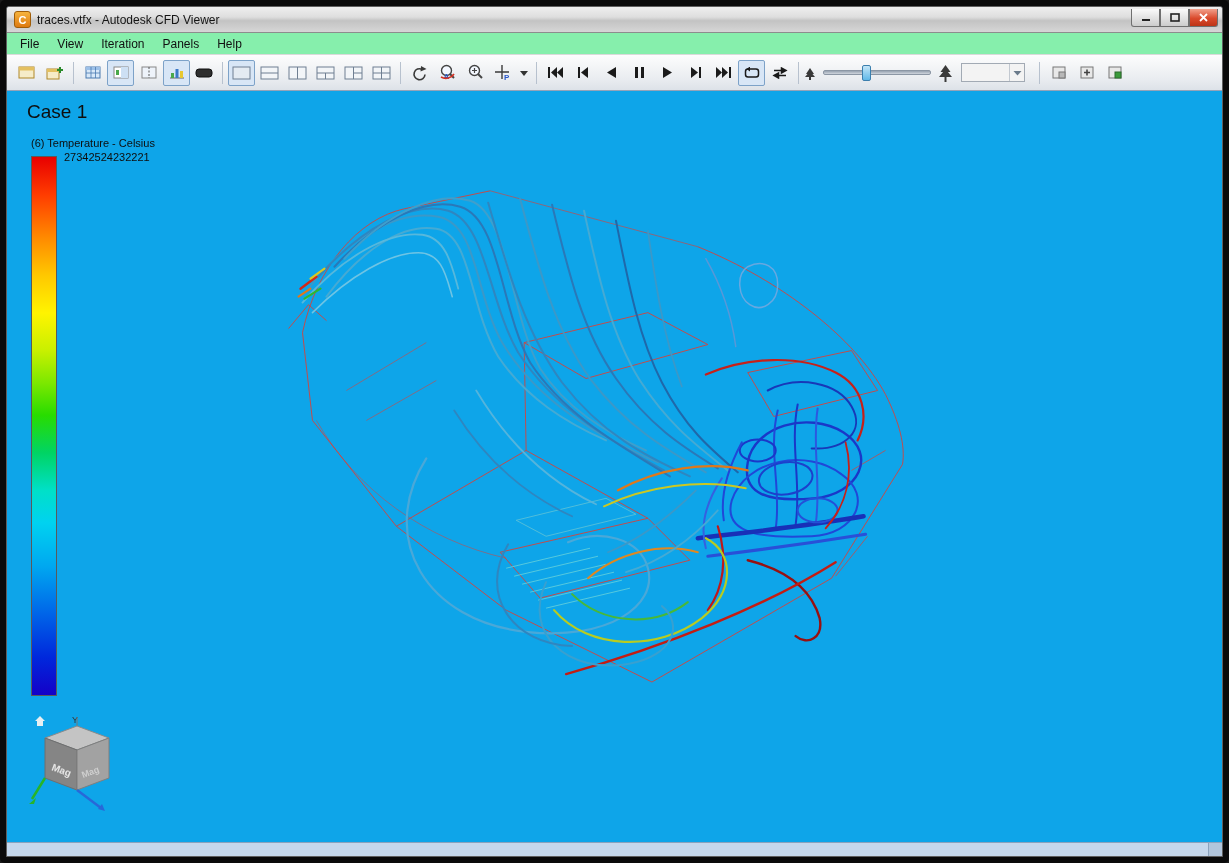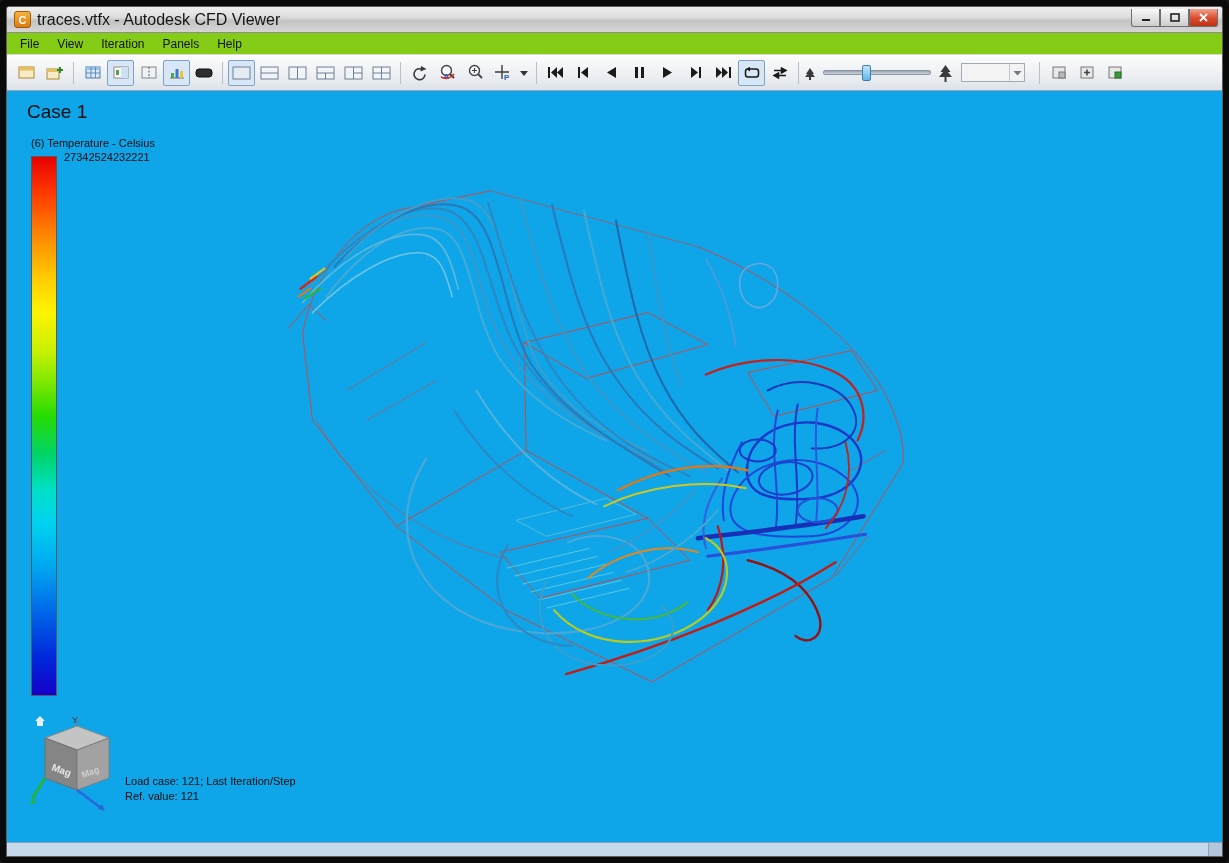--- a/index.html
+++ b/index.html
@@ -5,29 +5,29 @@
   * { box-sizing: border-box; }
   body { margin:0; background:#1a1a1a; font-family:"Liberation Sans", sans-serif; }
   .frame { width:1229px; height:863px; background:#0a0a0a; padding:6px; border-radius:5px; }
   .window { width:100%; height:100%; display:flex; flex-direction:column; background:#b4c3d9; border:1px solid #5f5f5f; border-radius:3px 3px 0 0; overflow:hidden; }
 
   
   .titlebar { flex:0 0 26px; display:flex; align-items:center; gap:6px; padding:0 4px 0 7px;
     background:linear-gradient(180deg,#efefef 0%,#dedede 40%,#c3c3c3 55%,#d6d6d6 100%); border-bottom:1px solid #8d8d8d; }
   .app-icon { width:17px; height:17px; border-radius:3px; border:1px solid #a05d08; color:#fff; font-weight:bold; font-size:11px;
     display:flex; align-items:center; justify-content:center; background:linear-gradient(180deg,#f6b33d,#de7a10); }
-  .title-text { font-size:16px; color:#141414; }
+  .title-text { font-size:12px; color:#141414; }
   .win-buttons { margin-left:auto; display:flex; margin-top:-4px; }
   .win-btn { width:29px; height:18px; border:1px solid #6f6f6f; border-top:none; display:flex; align-items:center; justify-content:center;
     background:linear-gradient(#fafafa,#cccccc); }
   .win-btn:first-child { border-radius:0 0 0 3px; }
   .win-btn.close { background:linear-gradient(#f2a18c,#da4a2c 55%,#bd3416); border-radius:0 0 3px 0; }
 
   
-  .menubar { flex:0 0 22px; background:#84cc16; display:flex; align-items:center; font-size:12px; color:#111; padding-left:4px; border-bottom:1px solid #dadada; }
+  .menubar { flex:0 0 22px; background:#86efac; display:flex; align-items:center; font-size:12px; color:#111; padding-left:4px; border-bottom:1px solid #dadada; }
   .menu-item { padding:3px 9px; cursor:default; }
 
   
   .toolbar { flex:0 0 36px; background:linear-gradient(#fdfdfd,#e9ecf0 70%,#dde2e8); display:flex; align-items:center; padding:0 6px; border-bottom:1px solid #95a3b8; }
   .tb-group { display:flex; align-items:center; gap:1px; }
   .tbtn { width:27px; height:26px; display:flex; align-items:center; justify-content:center; border:1px solid transparent; border-radius:2px; }
   .tbtn.pressed { border:1px solid #7da2c8; background:#d8e6f6; }
   .tbtn svg { display:block; }
   .sep { width:1px; height:22px; background:#b7c1ce; margin:0 5px; }
   .combo { width:64px; height:19px; background:#f3f3f3; border:1px solid #a2aab4; display:flex; align-items:center; margin-left:8px; }
@@ -427,24 +427,20 @@
         <polygon points="18,26 50,38 50,78 18,66" fill="#858585" stroke="#6f6f6f"></polygon>
         <polygon points="50,38 82,26 82,66 50,78" fill="#a2a2a2" stroke="#7f7f7f"></polygon>
         <text transform="translate(24,58) rotate(20)" font-size="10" font-weight="bold" fill="#e6e6e6">Mag</text>
         <text transform="translate(56,66) rotate(-20)" font-size="9" font-weight="bold" fill="#cfcfcf">Mag</text>
         <line x1="18" y1="66" x2="5" y2="87" stroke="#28b428" stroke-width="2.5"></line>
         <polygon points="2,92 9,86 7,92" fill="#28b428"></polygon>
         <line x1="50" y1="78" x2="74" y2="96" stroke="#2868d8" stroke-width="2.5"></line>
         <polygon points="78,99 71,97 75,92" fill="#2868d8"></polygon>
       </svg>
 
-      <div class="status">
-        <div>Load case: 121; Last Iteration/Step</div>
-        <div>Ref. value: 121</div>
-      </div>
     </div>
 
     <div class="hscroll">
       <div class="grip"></div>
     </div>
 
   </div>
 </div>
 
 </body></html>

